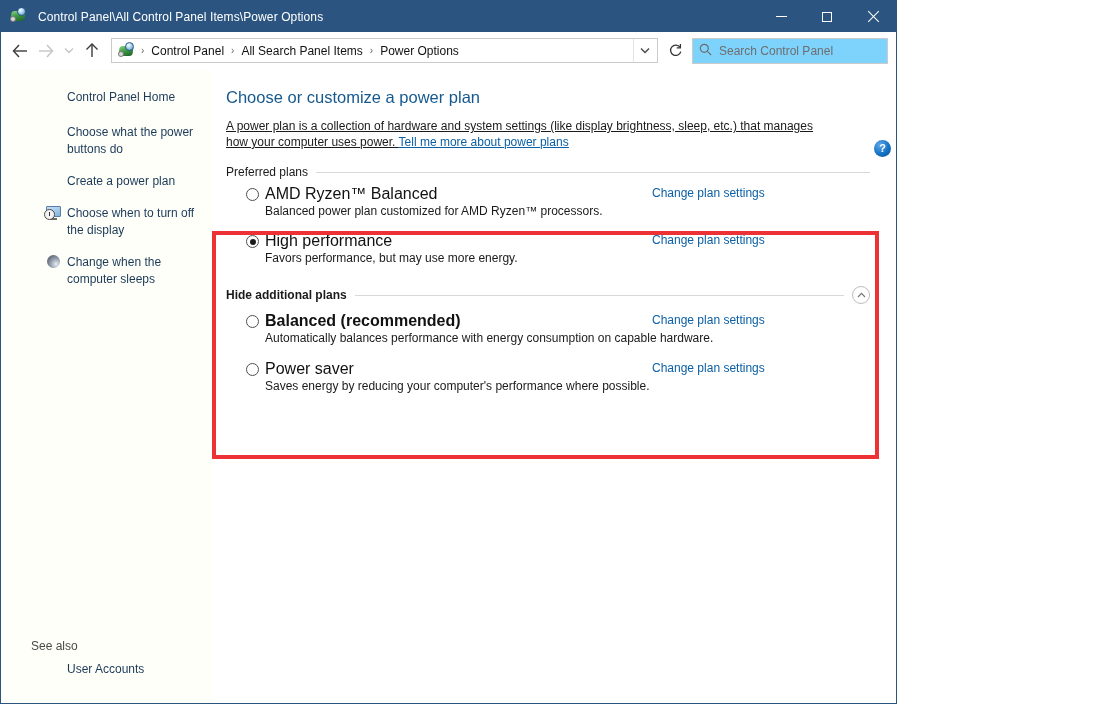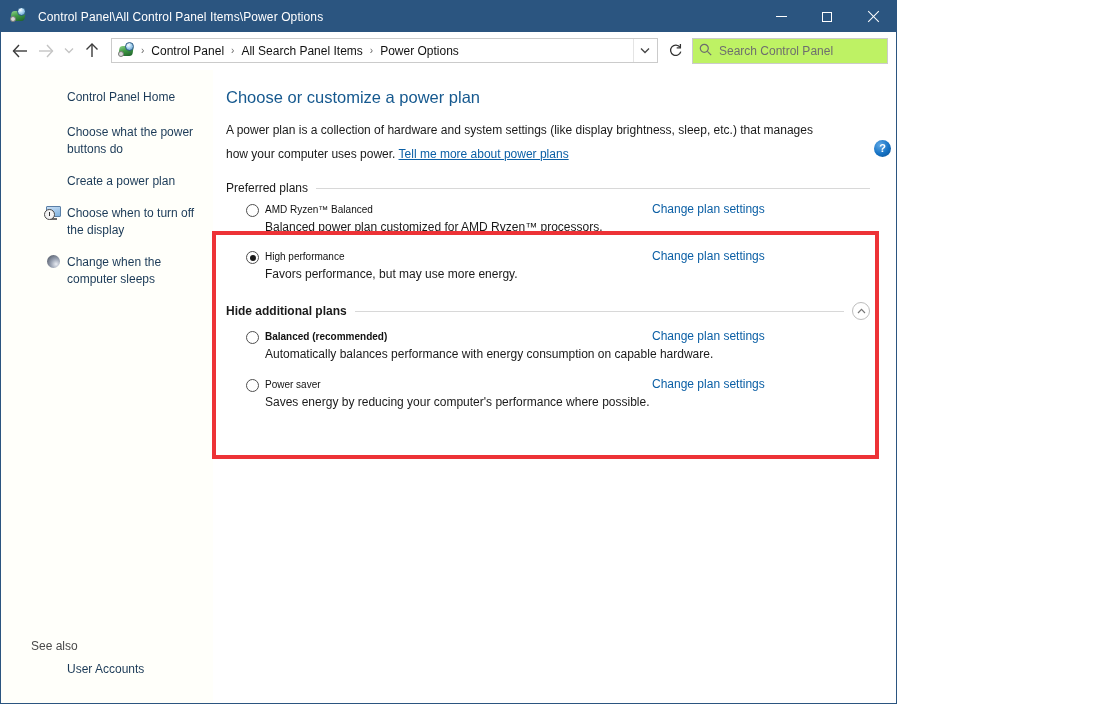--- a/index.html
+++ b/index.html
@@ -138,21 +138,21 @@
   .refresh-btn {
     width: 26px; height: 25px;
     display: flex; align-items: center; justify-content: center;
     color: #333; flex: 0 0 auto; cursor: default;
     border: 1px solid transparent;
   }
   .searchbox {
     width: 196px; height: 25px;
     flex: 0 0 196px;
     border: 1px solid #cbcbcb;
-    background: #bef264;
+    background: #7dd3fc;
     display: flex; align-items: center;
     margin-left: 4px;
     padding: 12px 6px;
   }
   .search-icon { color: #6d6d6d; margin-right: 7px; flex: 0 0 auto; }
   .search-placeholder { font-size: 12px; color: #6e6e6e; white-space: nowrap; }
 
   
   .body {
     flex: 1 1 auto;
@@ -249,24 +249,25 @@
   .page-title {
     font-size: 16.5px;
     color: #16598f;
     font-weight: normal;
     margin-bottom: 11px;
     padding-left: 4px;
   }
   .page-desc {
     font-size: 12px;
     color: #1a1a1a;
-    line-height: 24px;
+    line-height: 16px;
     max-width: 600px;
     padding-left: 4px;
     margin-bottom: 13px;
+    text-decoration: underline;
   }
   .inline-link {
     color: #0b5fa5;
     text-decoration: underline;
     cursor: default;
   }
 
   .group-head {
     display: flex;
     align-items: center;
@@ -317,21 +318,21 @@
   }
   .radio.checked::after {
     content: "";
     position: absolute;
     left: 2.5px; top: 2.5px;
     width: 6px; height: 6px;
     border-radius: 50%;
     background: #1a1a1a;
   }
   .plan-name {
-    font-size: 10px;
+    font-size: 16px;
     color: #111111;
     line-height: 16px;
     white-space: nowrap;
     cursor: default;
   }
   .plan-name.bold { font-weight: bold; }
   .change-link {
     font-size: 12px;
     color: #0b5fa5;
     white-space: nowrap;

